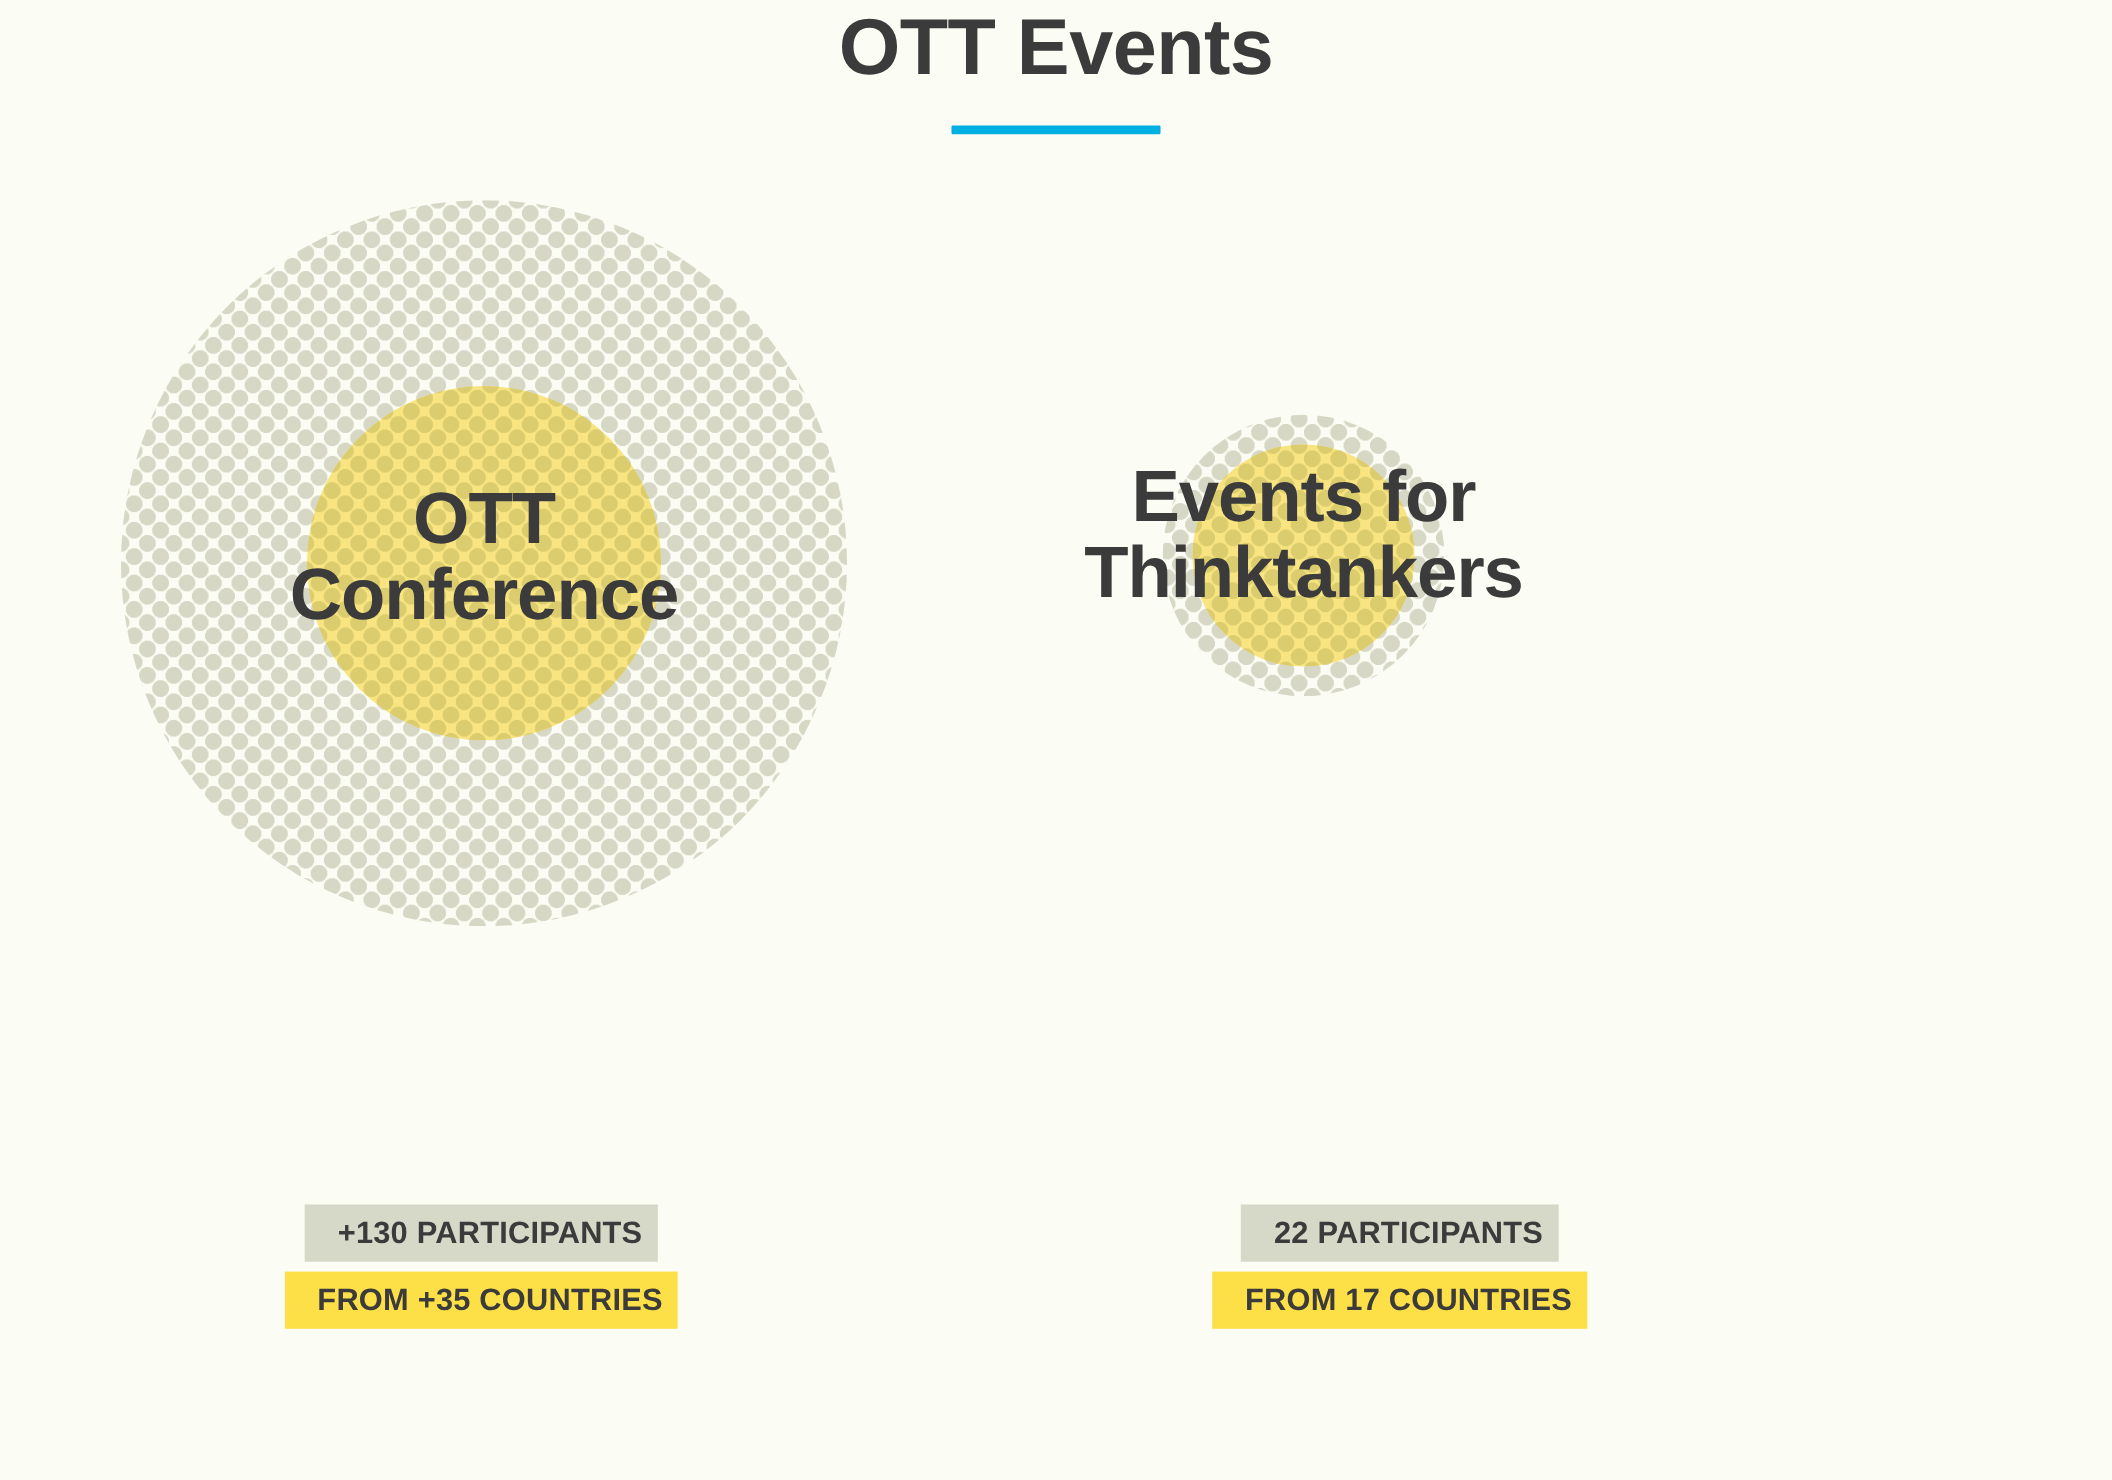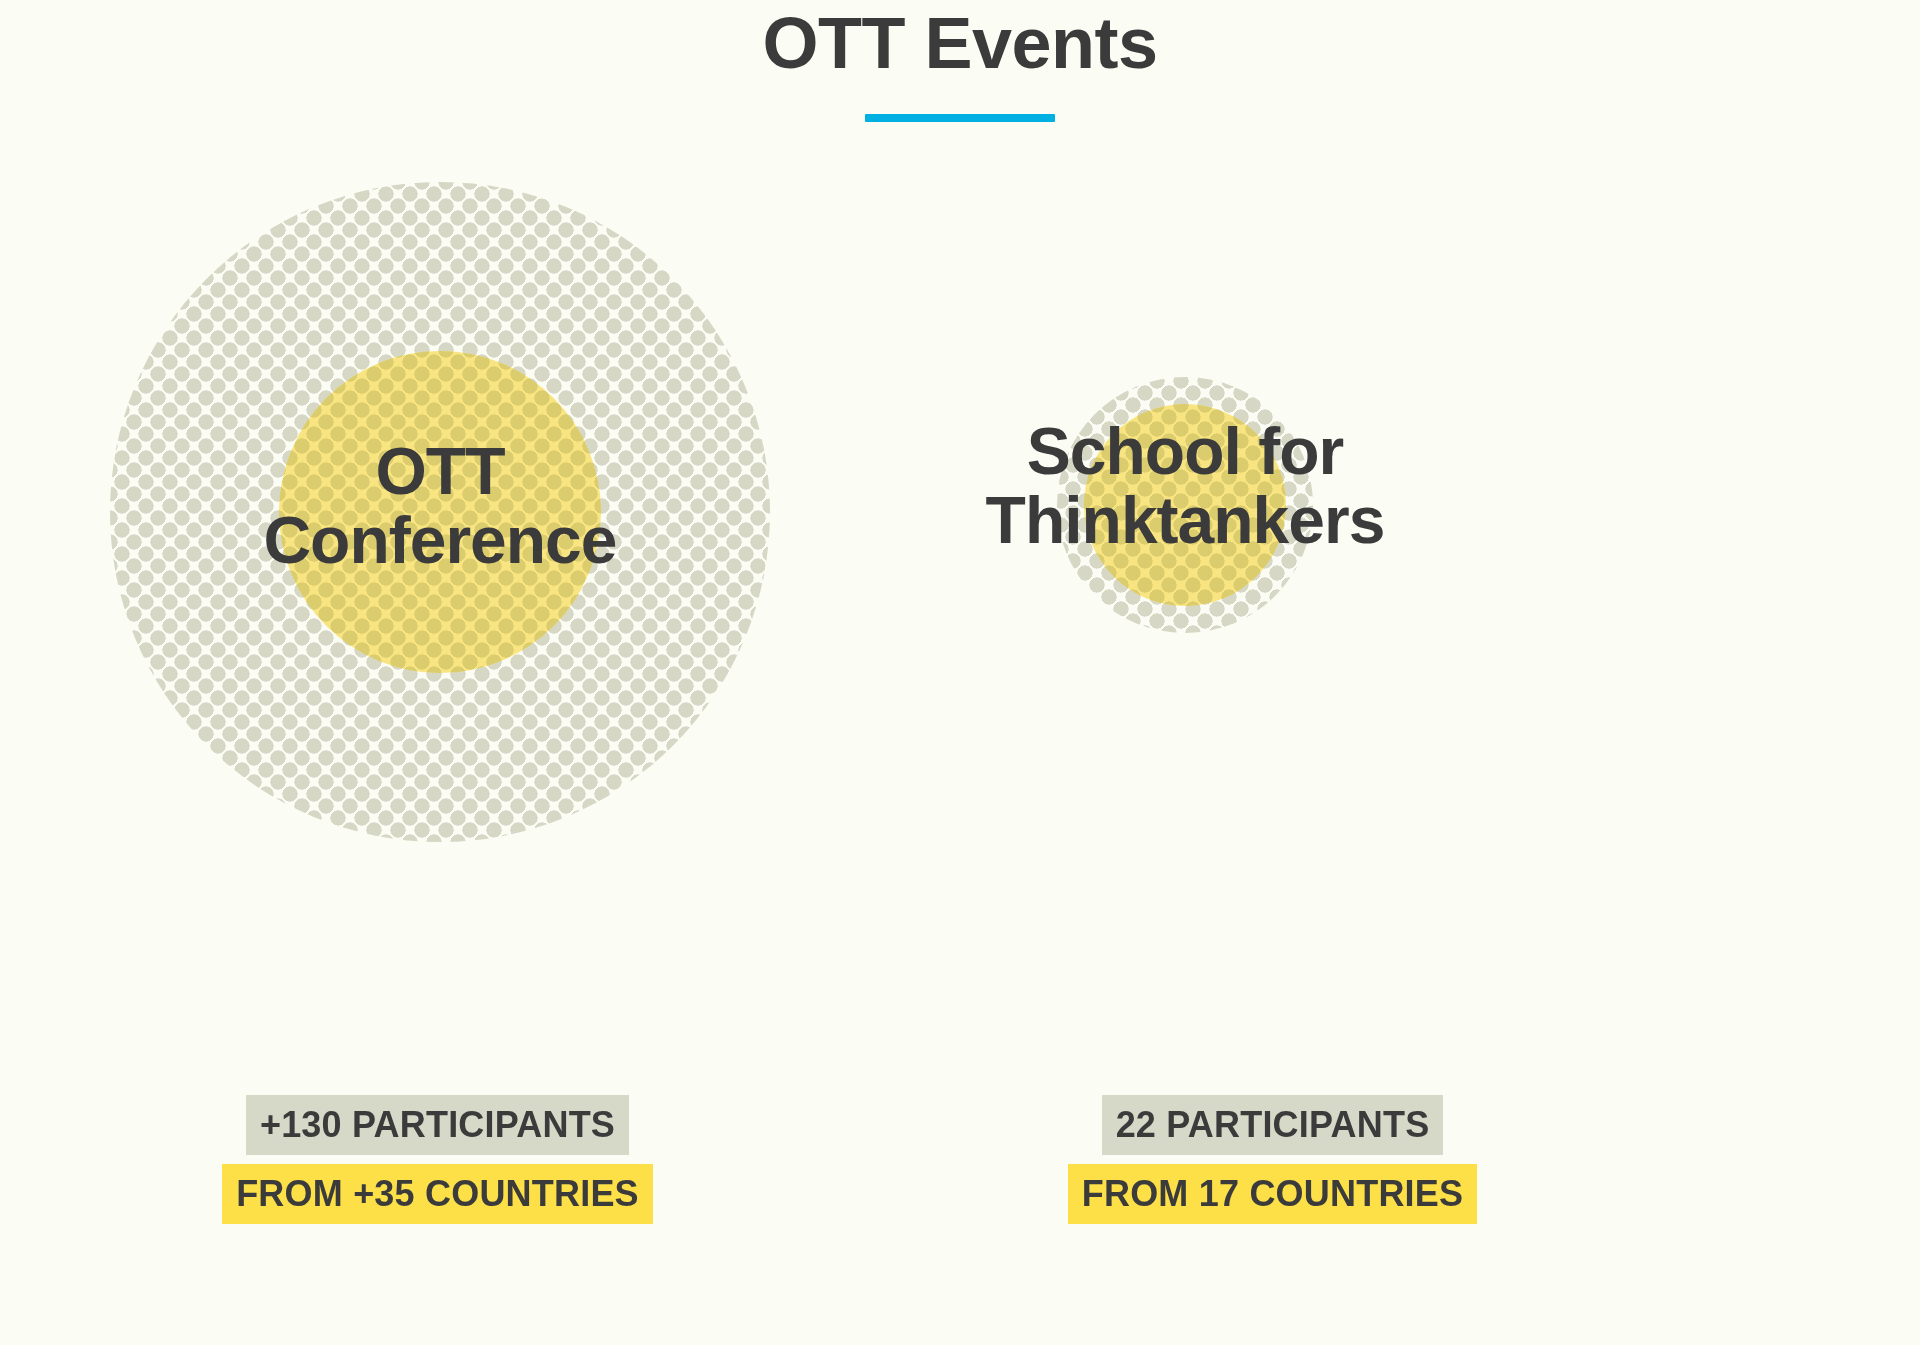--- a/index.html
+++ b/index.html
@@ -105,24 +105,24 @@
   .stats {
     position: absolute;
     display: flex;
     flex-direction: column;
     align-items: center;
   }
   .stat-chip {
     display: inline-block;
     color: #3b3b3b;
     font-weight: bold;
-    font-size: 36px;
+    font-size: 28px;
     letter-spacing: 0.2px;
     line-height: 1;
-    padding: 12px 14px 12px 14px;
+    padding: 12px 14px 12px 30px;
     font-family: "Liberation Sans", sans-serif;
     white-space: nowrap;
   }
   .chip-gray { background: #d6d8c8; }
   .chip-yellow { background: #fde047; margin-top: 9px; }
 </style>
 </head>
 <body>
 
 <div id="canvas">
@@ -145,21 +145,21 @@
   </div>
 
   <div class="event" style="left:1057px; top:377px; width:256px; height:256px;">
 
     <div class="dot-disc event-visual" style="left:0; top:0; width:256px; height:256px; background-position:4px 4px, 16px 16px;"></div>
 
     <div class="yellow-core" style="left:27px; top:27px; width:202px; height:202px;"></div>
 
     <div class="dot-overlay-yellow" style="left:27px; top:27px; width:202px; height:202px; background-position:-23px -23px, -11px -11px;"></div>
 
-    <div class="event-label" style="left:-425px; top:40px; width:1106px; font-size:66px;">School for
+    <div class="event-label" style="left:-425px; top:40px; width:1106px; font-size:66px;">Events for
 Thinktankers</div>
   </div>
 
   <div class="stats" style="left:0px; top:1095px; width:875px;">
     <span class="stat-chip chip-gray">+130 PARTICIPANTS</span>
     <span class="stat-chip chip-yellow">FROM +35 COUNTRIES</span>
   </div>
 
   <div class="stats" style="left:760px; top:1095px; width:1025px;">
     <span class="stat-chip chip-gray">22 PARTICIPANTS</span>

